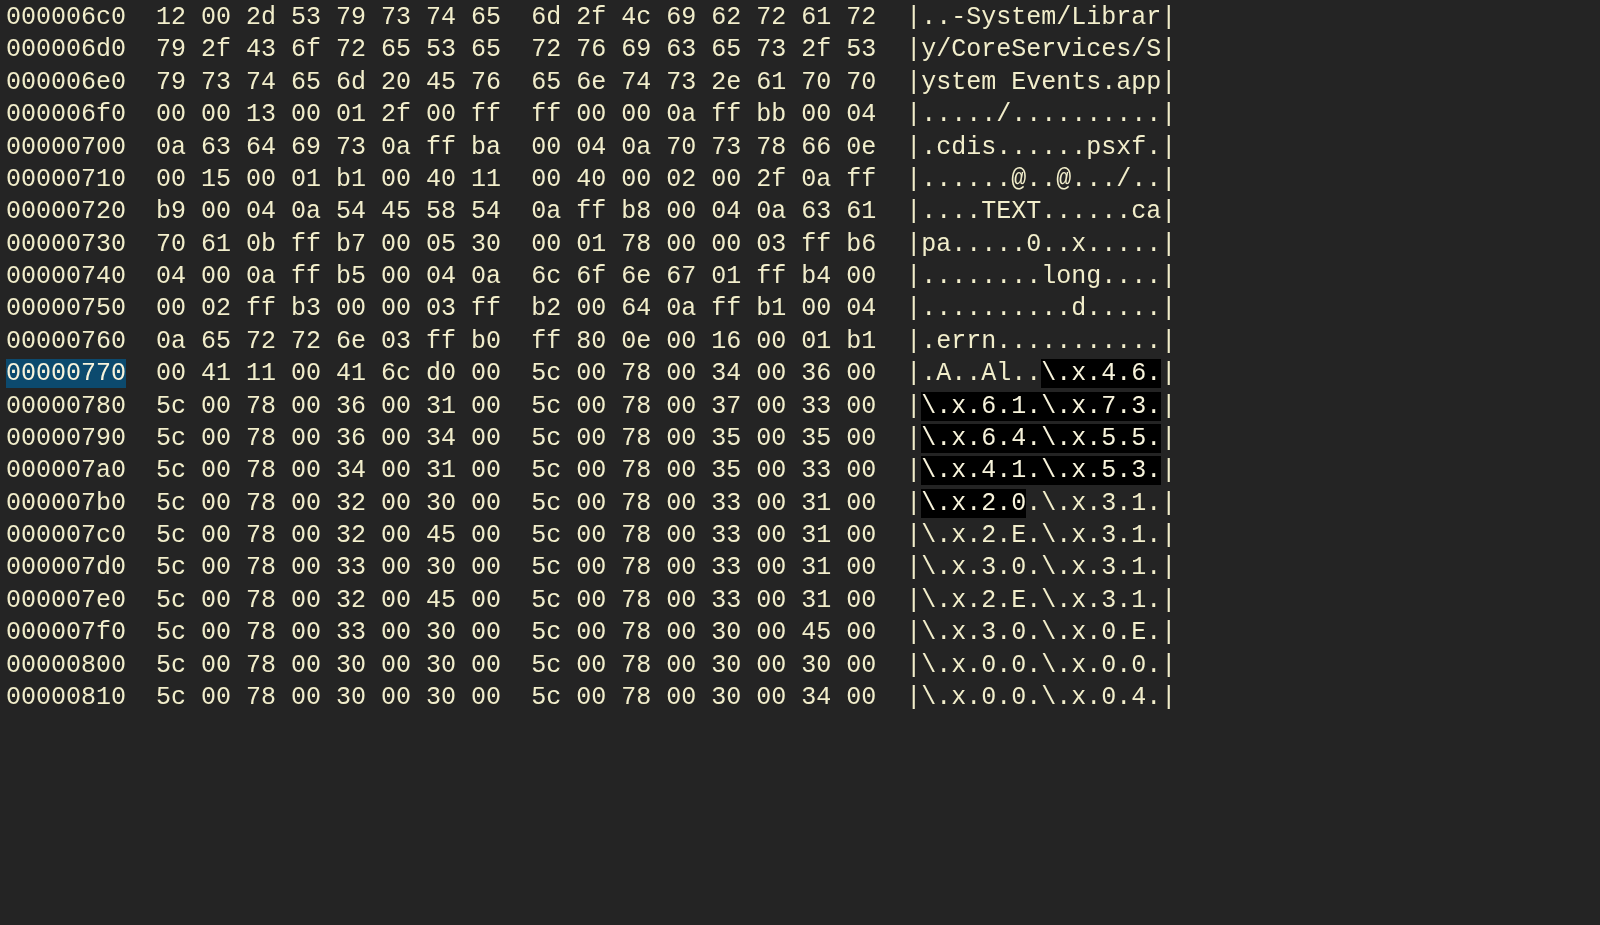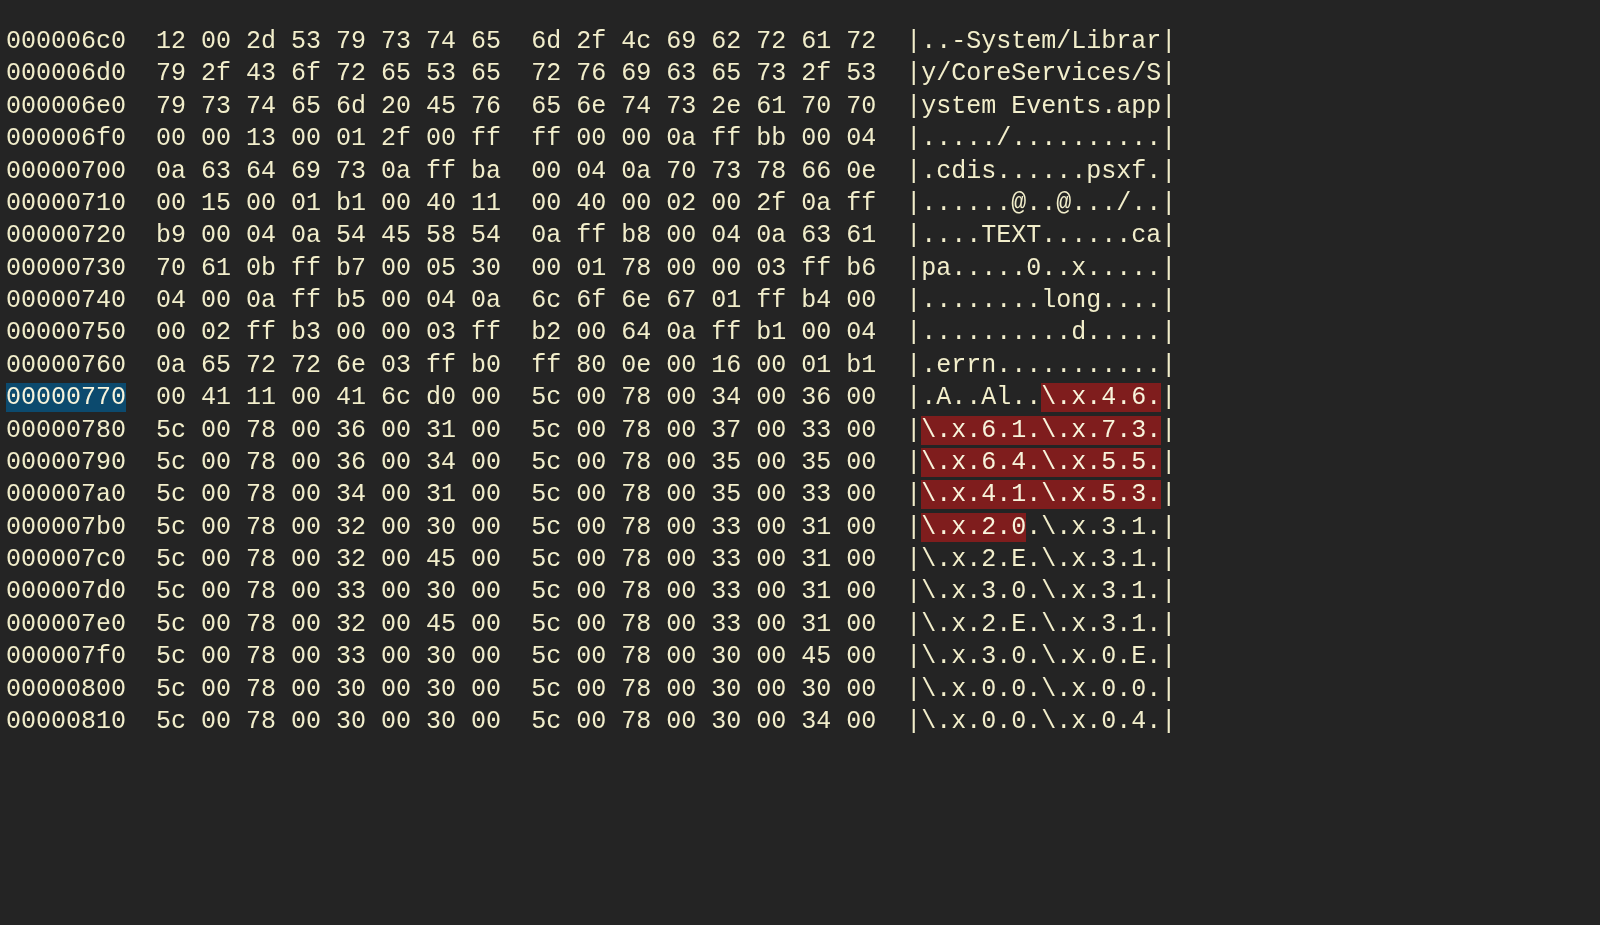--- a/index.html
+++ b/index.html
@@ -11,28 +11,27 @@
     font-size: 25px;
     line-height: 1.295;
     width: 1600px;
     height: 925px;
     overflow: hidden;
   }
   .dump {
     padding: 2px 6px 2px 6px;
     white-space: pre;
     letter-spacing: 0;
-    margin-top: 24px;
   }
   .row { display: block; }
   .addr-hl {
     background: #0c4a6e;
     color: #f8f4dc;
   }
   .ascii-hl {
-    background: #7f1d1d;
+    background: #000000;
     color: #f8f4dc;
   }
 </style>
 </head>
 <body>
 
 <div class="dump" id="dump"><span class="row"><span>000006c0</span>  <span>12 00 2d 53 79 73 74 65</span>  <span>6d 2f 4c 69 62 72 61 72</span>  |<span><span>..-System/Librar</span></span>|</span><span class="row"><span>000006d0</span>  <span>79 2f 43 6f 72 65 53 65</span>  <span>72 76 69 63 65 73 2f 53</span>  |<span><span>y/CoreServices/S</span></span>|</span><span class="row"><span>000006e0</span>  <span>79 73 74 65 6d 20 45 76</span>  <span>65 6e 74 73 2e 61 70 70</span>  |<span><span>ystem Events.app</span></span>|</span><span class="row"><span>000006f0</span>  <span>00 00 13 00 01 2f 00 ff</span>  <span>ff 00 00 0a ff bb 00 04</span>  |<span><span>...../..........</span></span>|</span><span class="row"><span>00000700</span>  <span>0a 63 64 69 73 0a ff ba</span>  <span>00 04 0a 70 73 78 66 0e</span>  |<span><span>.cdis......psxf.</span></span>|</span><span class="row"><span>00000710</span>  <span>00 15 00 01 b1 00 40 11</span>  <span>00 40 00 02 00 2f 0a ff</span>  |<span><span>......@..@.../..</span></span>|</span><span class="row"><span>00000720</span>  <span>b9 00 04 0a 54 45 58 54</span>  <span>0a ff b8 00 04 0a 63 61</span>  |<span><span>....TEXT......ca</span></span>|</span><span class="row"><span>00000730</span>  <span>70 61 0b ff b7 00 05 30</span>  <span>00 01 78 00 00 03 ff b6</span>  |<span><span>pa.....0..x.....</span></span>|</span><span class="row"><span>00000740</span>  <span>04 00 0a ff b5 00 04 0a</span>  <span>6c 6f 6e 67 01 ff b4 00</span>  |<span><span>........long....</span></span>|</span><span class="row"><span>00000750</span>  <span>00 02 ff b3 00 00 03 ff</span>  <span>b2 00 64 0a ff b1 00 04</span>  |<span><span>..........d.....</span></span>|</span><span class="row"><span>00000760</span>  <span>0a 65 72 72 6e 03 ff b0</span>  <span>ff 80 0e 00 16 00 01 b1</span>  |<span><span>.errn...........</span></span>|</span><span class="row"><span class="addr-hl">00000770</span>  <span>00 41 11 00 41 6c d0 00</span>  <span>5c 00 78 00 34 00 36 00</span>  |<span><span>.A..Al..</span><span class="ascii-hl">\.x.4.6.</span></span>|</span><span class="row"><span>00000780</span>  <span>5c 00 78 00 36 00 31 00</span>  <span>5c 00 78 00 37 00 33 00</span>  |<span><span class="ascii-hl">\.x.6.1.\.x.7.3.</span></span>|</span><span class="row"><span>00000790</span>  <span>5c 00 78 00 36 00 34 00</span>  <span>5c 00 78 00 35 00 35 00</span>  |<span><span class="ascii-hl">\.x.6.4.\.x.5.5.</span></span>|</span><span class="row"><span>000007a0</span>  <span>5c 00 78 00 34 00 31 00</span>  <span>5c 00 78 00 35 00 33 00</span>  |<span><span class="ascii-hl">\.x.4.1.\.x.5.3.</span></span>|</span><span class="row"><span>000007b0</span>  <span>5c 00 78 00 32 00 30 00</span>  <span>5c 00 78 00 33 00 31 00</span>  |<span><span class="ascii-hl">\.x.2.0</span><span>.\.x.3.1.</span></span>|</span><span class="row"><span>000007c0</span>  <span>5c 00 78 00 32 00 45 00</span>  <span>5c 00 78 00 33 00 31 00</span>  |<span><span>\.x.2.E.\.x.3.1.</span></span>|</span><span class="row"><span>000007d0</span>  <span>5c 00 78 00 33 00 30 00</span>  <span>5c 00 78 00 33 00 31 00</span>  |<span><span>\.x.3.0.\.x.3.1.</span></span>|</span><span class="row"><span>000007e0</span>  <span>5c 00 78 00 32 00 45 00</span>  <span>5c 00 78 00 33 00 31 00</span>  |<span><span>\.x.2.E.\.x.3.1.</span></span>|</span><span class="row"><span>000007f0</span>  <span>5c 00 78 00 33 00 30 00</span>  <span>5c 00 78 00 30 00 45 00</span>  |<span><span>\.x.3.0.\.x.0.E.</span></span>|</span><span class="row"><span>00000800</span>  <span>5c 00 78 00 30 00 30 00</span>  <span>5c 00 78 00 30 00 30 00</span>  |<span><span>\.x.0.0.\.x.0.0.</span></span>|</span><span class="row"><span>00000810</span>  <span>5c 00 78 00 30 00 30 00</span>  <span>5c 00 78 00 30 00 34 00</span>  |<span><span>\.x.0.0.\.x.0.4.</span></span>|</span></div>
 
 </body></html>

